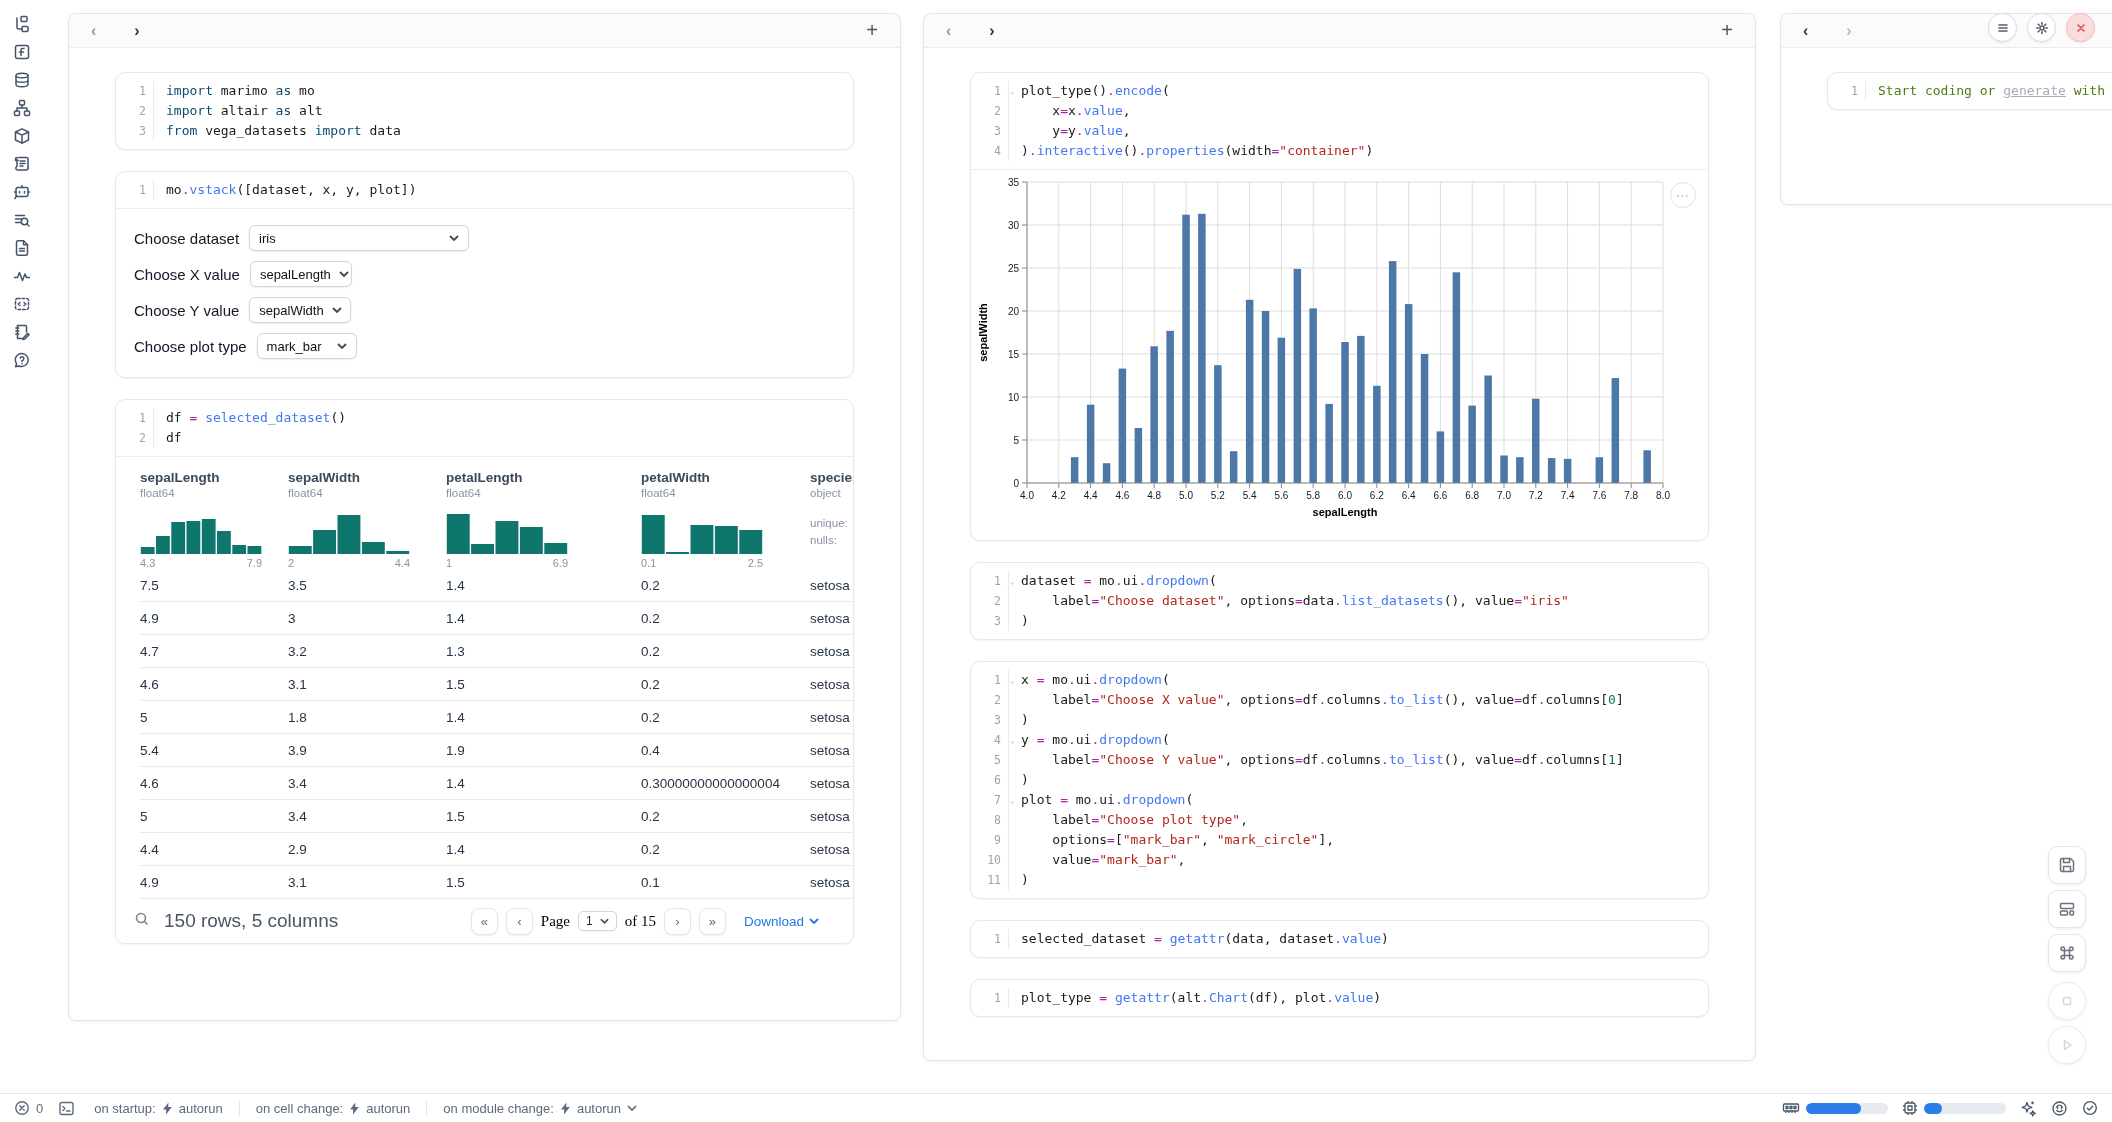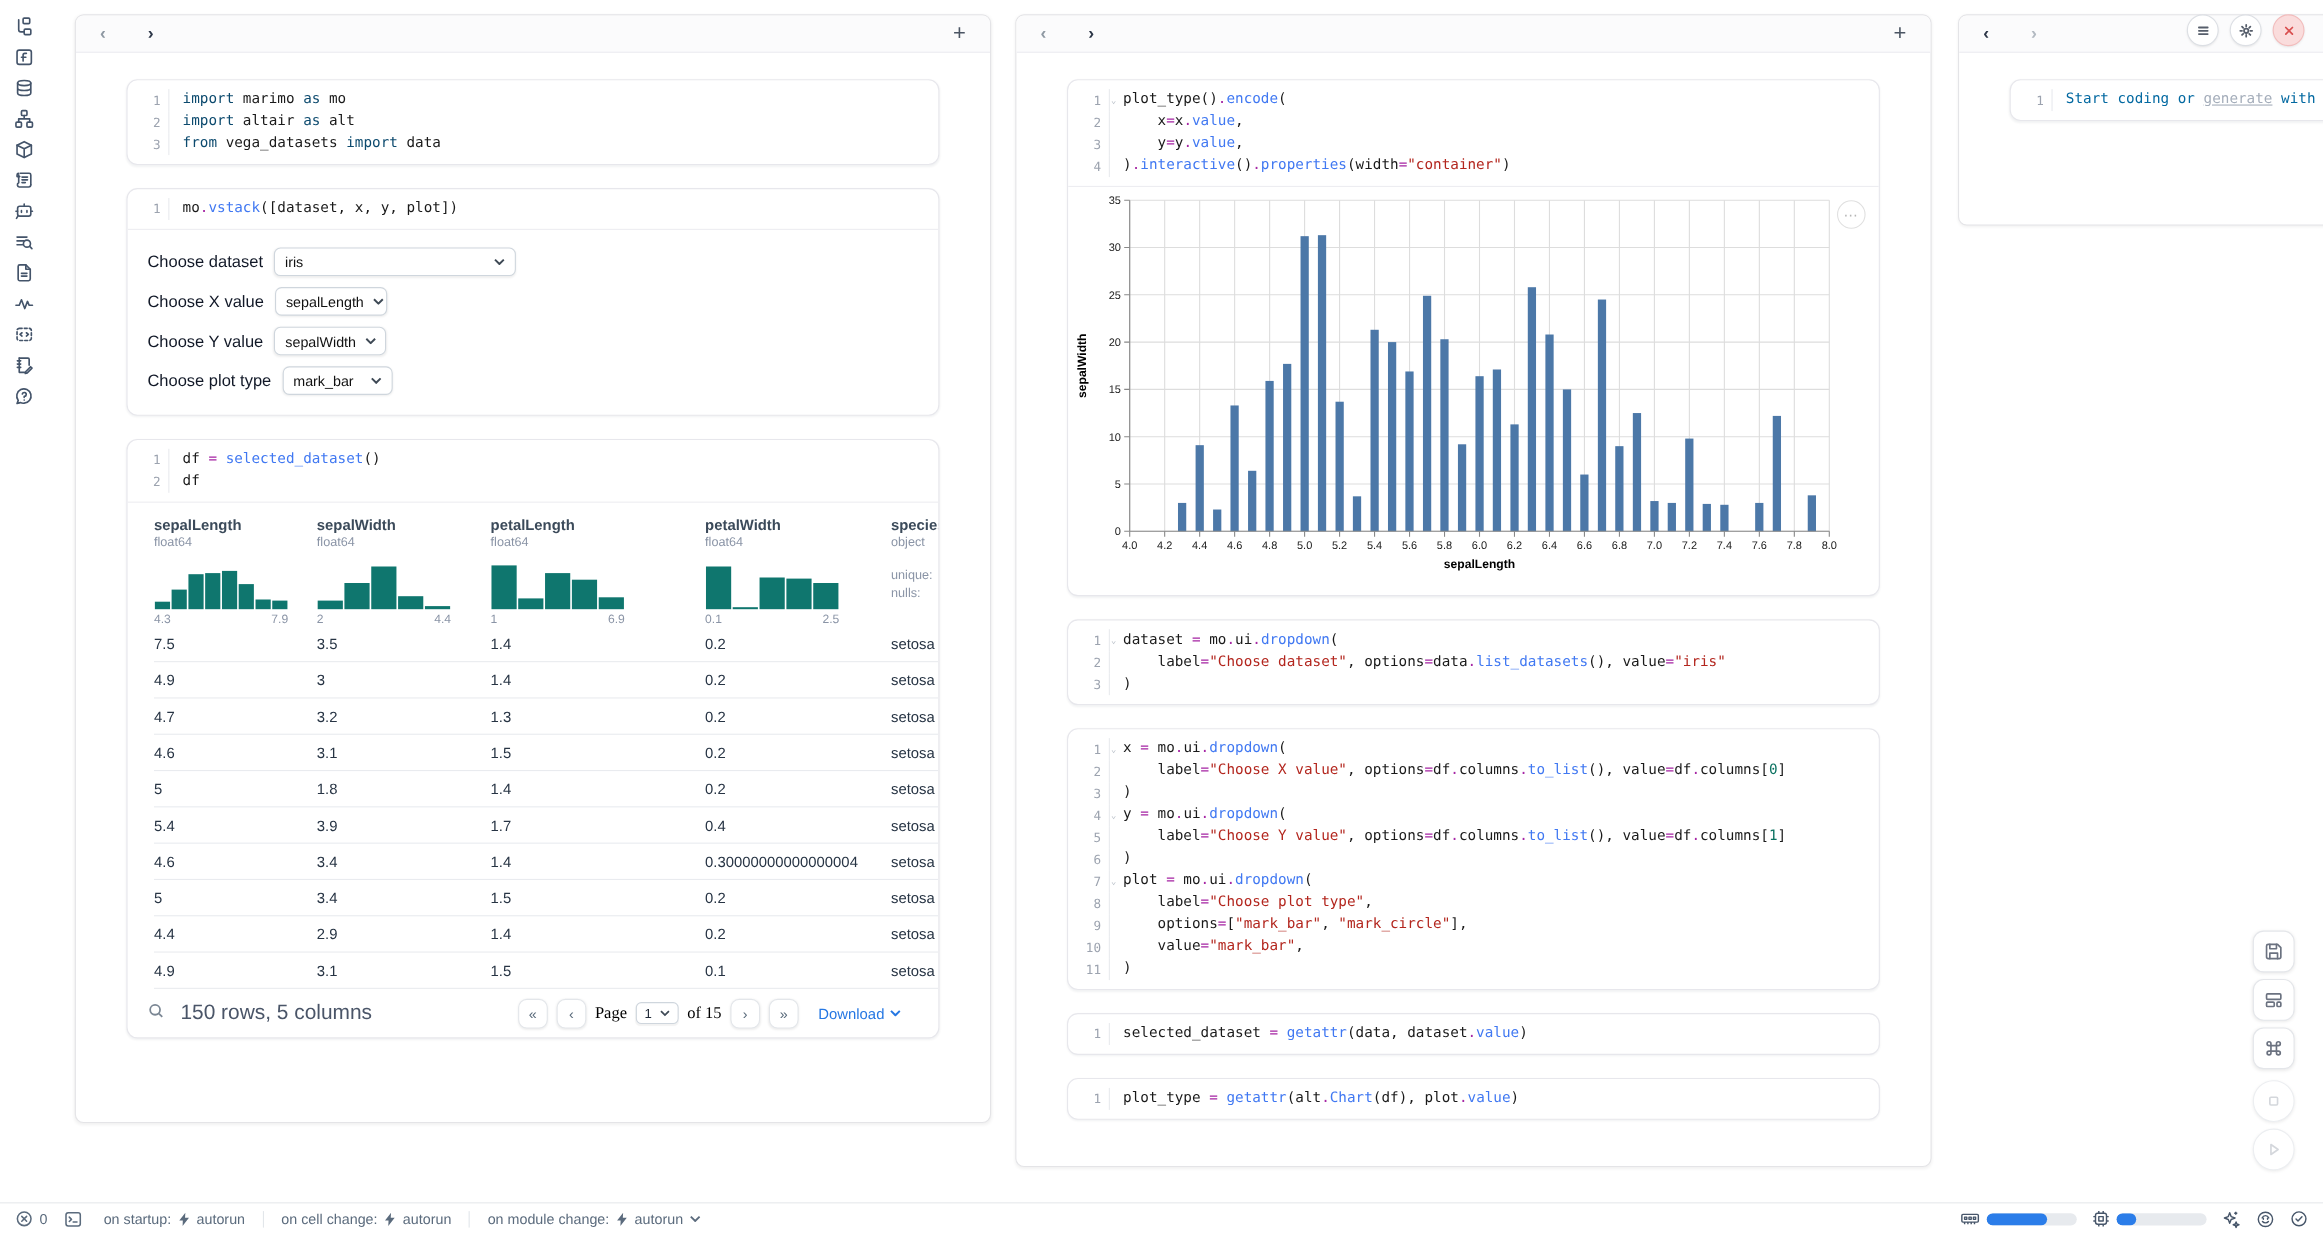--- a/index.html
+++ b/index.html
@@ -61,21 +61,21 @@
   .pgsel svg { width:9px; height:6px; stroke:#3f4a56; stroke-width:1.8; fill:none; }
   .download { color:#2577E3; font-size:13.5px; display:flex; align-items:center; gap:5px; margin-left:10px; cursor:pointer; }
   .download svg { width:10px; height:6px; stroke:#2577E3; stroke-width:1.8; fill:none; }
   .search-icon svg { width:16px; height:16px; stroke:#7b8794; stroke-width:1.6; fill:none; }
 
   
   .chart-wrap { position:relative; padding:8px 0 6px 2px; }
   .vega-actions { position:absolute; top:12px; right:12px; width:26px; height:26px; border-radius:50%; border:1px solid #e0e0e0; color:#b5b5b5; display:flex; align-items:center; justify-content:center; background:#fff; font-size:13px; letter-spacing:1px; cursor:pointer; }
 
   
-  .ph-prefix,.ph-suffix { color:#0369a1; }
+  .ph-prefix,.ph-suffix { color:#4d7c0f; }
   .ph-link { color:#a4adba; text-decoration:underline; }
 
   
   .circ { position:absolute; top:13px; width:29px; height:29px; border-radius:50%; background:#fff; border:1px solid #dcdfe4; box-shadow:0 1px 2px rgba(0,0,0,.08); display:flex; align-items:center; justify-content:center; color:#565e6b; cursor:pointer; }
   .circ svg { width:14px; height:14px; stroke:#565e6b; stroke-width:1.6; fill:none; stroke-linecap:round; }
   #wc-close { background:#fadcdc; border-color:#f2bcbc; }
   #wc-close svg { stroke:#d94f4f; }
 
   
   .fab { position:absolute; left:2048px; width:38px; height:38px; border:1px solid #e4e6ea; border-radius:10px; background:#fff; box-shadow:0 1px 3px rgba(0,0,0,.08); display:flex; align-items:center; justify-content:center; cursor:pointer; }
@@ -368,21 +368,21 @@
             <div class="tr">
               <div class="td" style="width: 148px;">5</div>
               <div class="td" style="width: 158px;">1.8</div>
               <div class="td" style="width: 195px;">1.4</div>
               <div class="td" style="width: 169px;">0.2</div>
               <div class="td" style="width: 160px;">setosa</div>
             </div>
             <div class="tr">
               <div class="td" style="width: 148px;">5.4</div>
               <div class="td" style="width: 158px;">3.9</div>
-              <div class="td" style="width: 195px;">1.7</div>
+              <div class="td" style="width: 195px;">1.9</div>
               <div class="td" style="width: 169px;">0.4</div>
               <div class="td" style="width: 160px;">setosa</div>
             </div>
             <div class="tr">
               <div class="td" style="width: 148px;">4.6</div>
               <div class="td" style="width: 158px;">3.4</div>
               <div class="td" style="width: 195px;">1.4</div>
               <div class="td" style="width: 169px;">0.30000000000000004</div>
               <div class="td" style="width: 160px;">setosa</div>
             </div>

